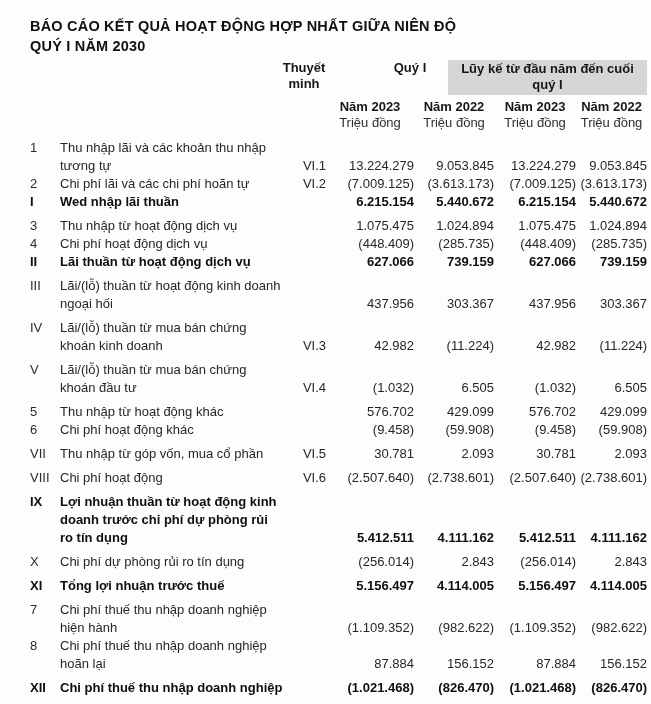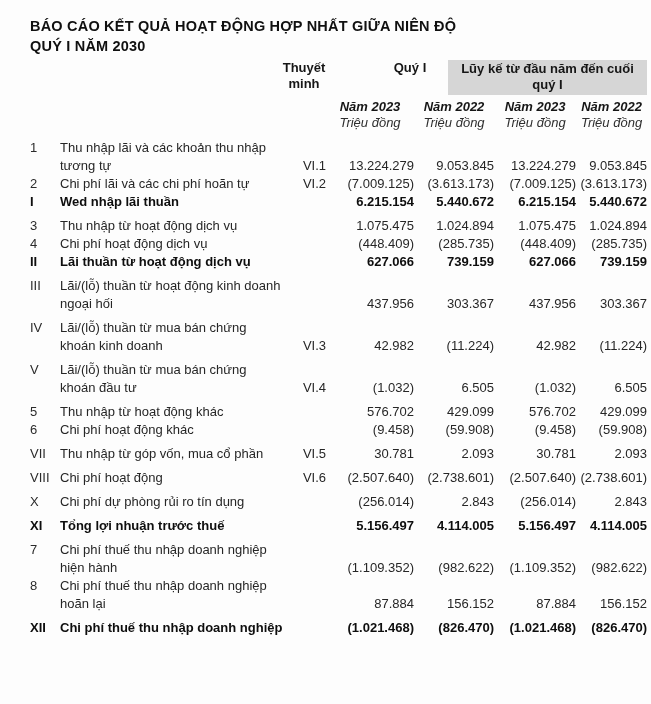--- a/index.html
+++ b/index.html
@@ -47,21 +47,21 @@
   }
   th.h-note  { text-align:center; }
   th.h-group { text-align:center; }
   th.h-band-holder { text-align:center; }
   .band {
     margin-left:-46px;
     background:var(--band,#d6d6d6);
     text-align:center;
     padding:1px 2px 2px 2px;
   }
-  tr.years-row th { padding-top:4px; text-align:center;font-style:italic; }
+  tr.years-row th { padding-top:4px; text-align:center; }
   .yr   { font-weight:bold; color:#161616; line-height:16px; }
   .unit { font-weight:normal; color:#2e2e2e; line-height:16px; }
 
   tbody td { vertical-align:bottom; line-height:18px; }
   tbody td.c-no    { vertical-align:top; color:#2b2b2b; }
   tbody td.c-label { vertical-align:top; white-space:pre; }
   tbody td.c-note  { text-align:right; }
   tbody td.c-val   { text-align:right; white-space:pre; }
   tbody tr.gap td  { padding-top:6px; }
   tbody tr:first-child td { padding-top:8px; }
@@ -231,20 +231,31 @@
   </tr>
         <tr class="gap">
     <td class="c-no">VIII</td>
     <td class="c-label">Chi phí hoạt động</td>
     <td class="c-note">VI.6</td>
     <td class="c-val">(2.507.640)</td>
     <td class="c-val">(2.738.601)</td>
     <td class="c-val">(2.507.640)</td>
     <td class="c-val">(2.738.601)</td>
   </tr>
+        <tr class="bold gap">
+    <td class="c-no">IX</td>
+    <td class="c-label">Lợi nhuận thuần từ hoạt động kinh
+doanh trước chi phí dự phòng rủi
+ro tín dụng</td>
+    <td class="c-note"></td>
+    <td class="c-val">5.412.511</td>
+    <td class="c-val">4.111.162</td>
+    <td class="c-val">5.412.511</td>
+    <td class="c-val">4.111.162</td>
+  </tr>
         <tr class="gap">
     <td class="c-no">X</td>
     <td class="c-label">Chi phí dự phòng rủi ro tín dụng</td>
     <td class="c-note"></td>
     <td class="c-val">(256.014)</td>
     <td class="c-val">2.843</td>
     <td class="c-val">(256.014)</td>
     <td class="c-val">2.843</td>
   </tr>
         <tr class="bold gap">

